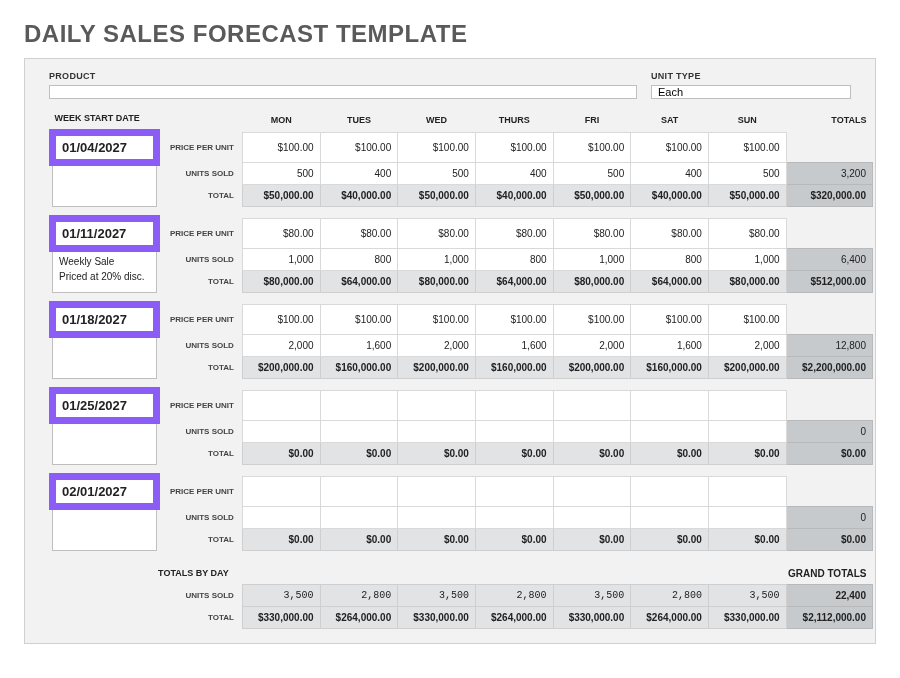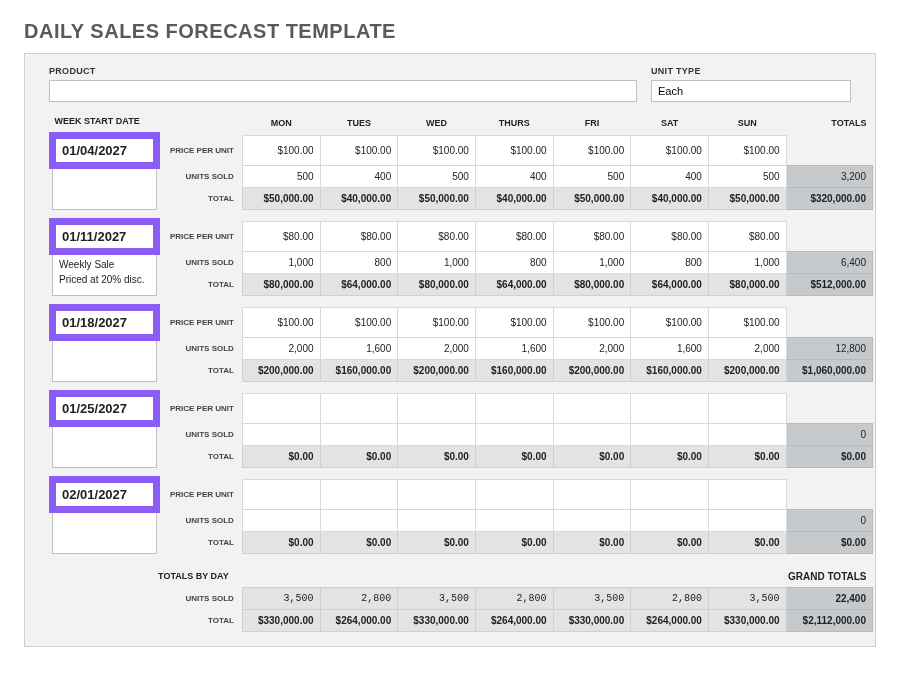--- a/index.html
+++ b/index.html
@@ -1,23 +1,23 @@
 <!DOCTYPE html>
 <html><head>
 <meta charset="utf-8">
 <style>
   * { box-sizing: border-box; margin: 0; padding: 0; }
   body { font-family: Arial, Helvetica, sans-serif; background:#fff; width:900px; }
   .page { padding:20px 24px 22px; }
-  .title { font-size:20px; font-weight:bold; letter-spacing:.5px; color:#5a5a5a; margin-bottom:10px; }
+  .title { font-size:24px; font-weight:bold; letter-spacing:.5px; color:#5a5a5a; margin-bottom:10px; }
   .sheet { border:1px solid #cfd0d1; background:#f2f2f2; padding:12px 24px 14px; }
   .hdr-row { display:flex; gap:14px; margin-bottom:10px; }
   .field { display:flex; flex-direction:column; }
   .field-label { font-size:9px; font-weight:bold; color:#333; letter-spacing:.3px; margin-bottom:4px; }
-  .input { background:#fff; border:1px solid #bfbfbf; height:22px; font-size:11px; padding:2px 6px; }
+  .input { background:#fff; border:1px solid #bfbfbf; height:14px; font-size:11px; padding:2px 6px; }
   .product { flex:1; }
   .unit { width:200px; }
 
   table.grid { width:824px; border-collapse:collapse; table-layout:fixed; font-size:10px; color:#222; }
   col.lab  { width:96px; }
   col.rlab { width:80px; }
   col.day  { width:72px; }
   col.tot  { width:80px; }
   th { font-size:9px; font-weight:bold; text-align:center; padding:4px 0 6px; }
   th.lab-h { text-align:left; padding-left:2px; }
@@ -188,21 +188,21 @@
           </tr>
           <tr>
             <td class="rlab">TOTAL</td>
             <td class="cell-shade-b">$200,000.00</td>
             <td class="cell-shade-b">$160,000.00</td>
             <td class="cell-shade-b">$200,000.00</td>
             <td class="cell-shade-b">$160,000.00</td>
             <td class="cell-shade-b">$200,000.00</td>
             <td class="cell-shade-b">$160,000.00</td>
             <td class="cell-shade-b">$200,000.00</td>
-            <td class="tot-cell">$1,060,000.00</td>
+            <td class="tot-cell">$2,200,000.00</td>
           </tr>
           <tr class="gap">
             <td colspan="10"></td>
           </tr>
           <tr>
             <td class="date-cell">01/25/2027</td>
             <td class="rlab">PRICE PER UNIT</td>
             <td class="cell"></td>
             <td class="cell"></td>
             <td class="cell"></td>

